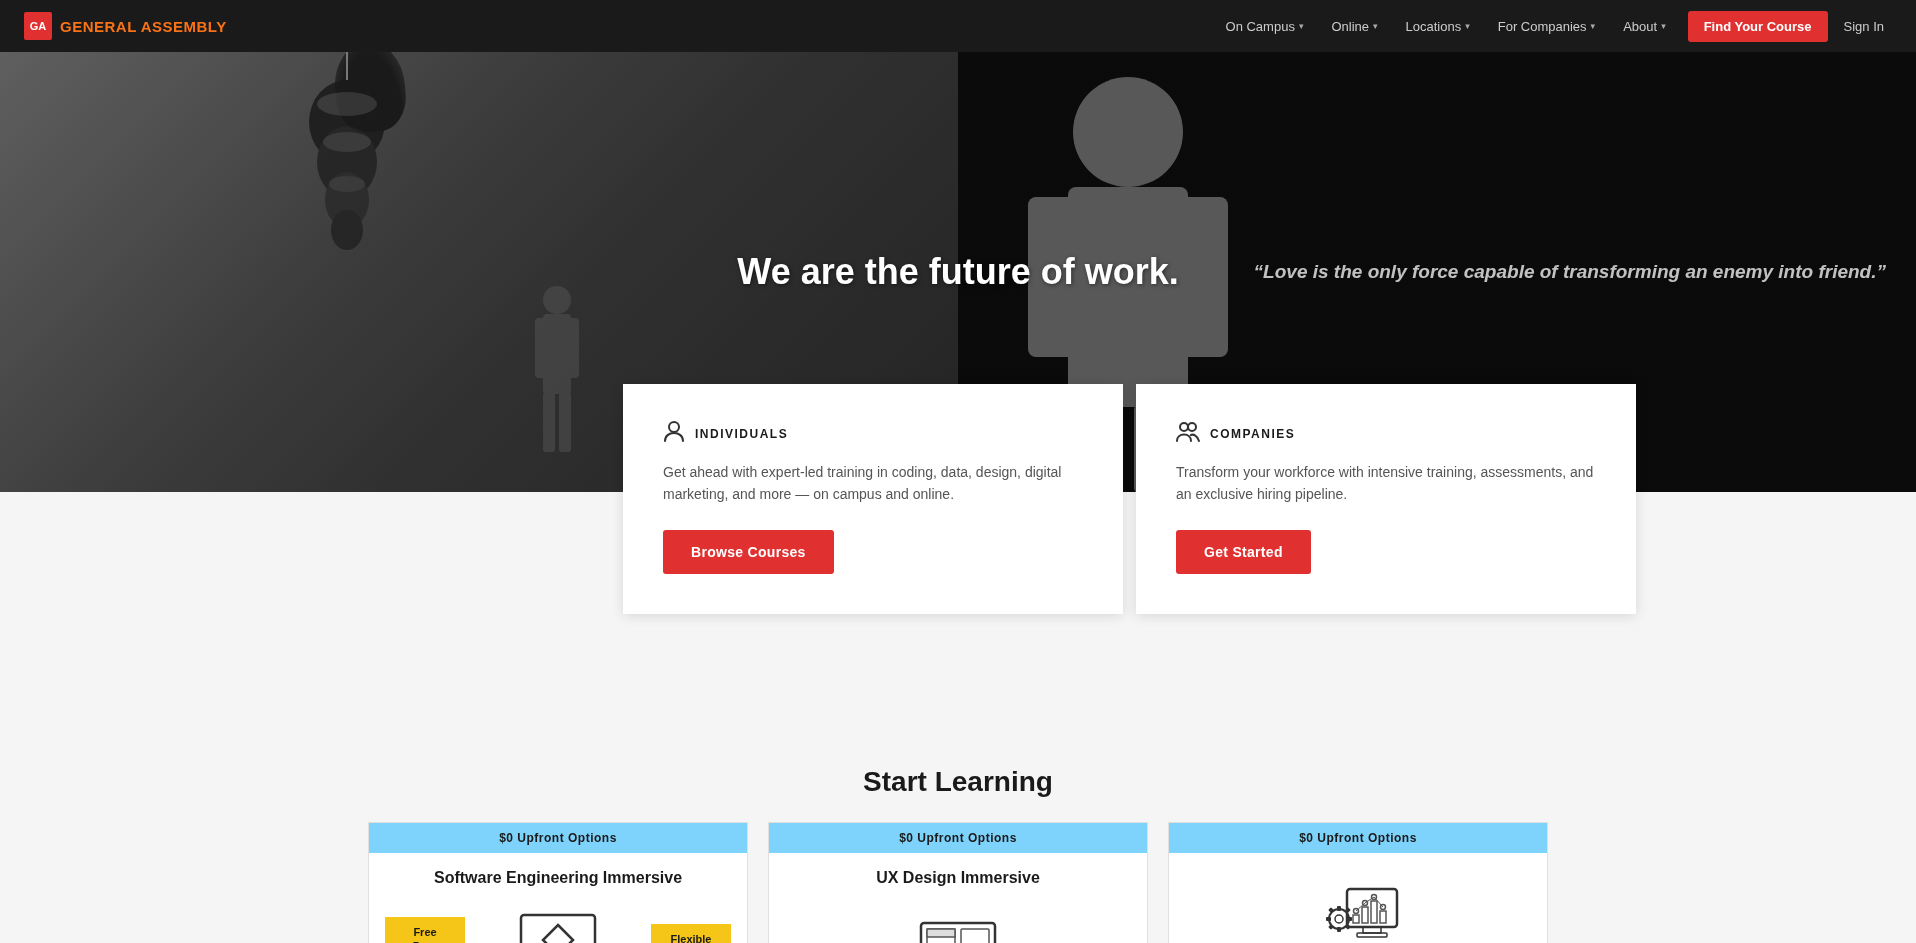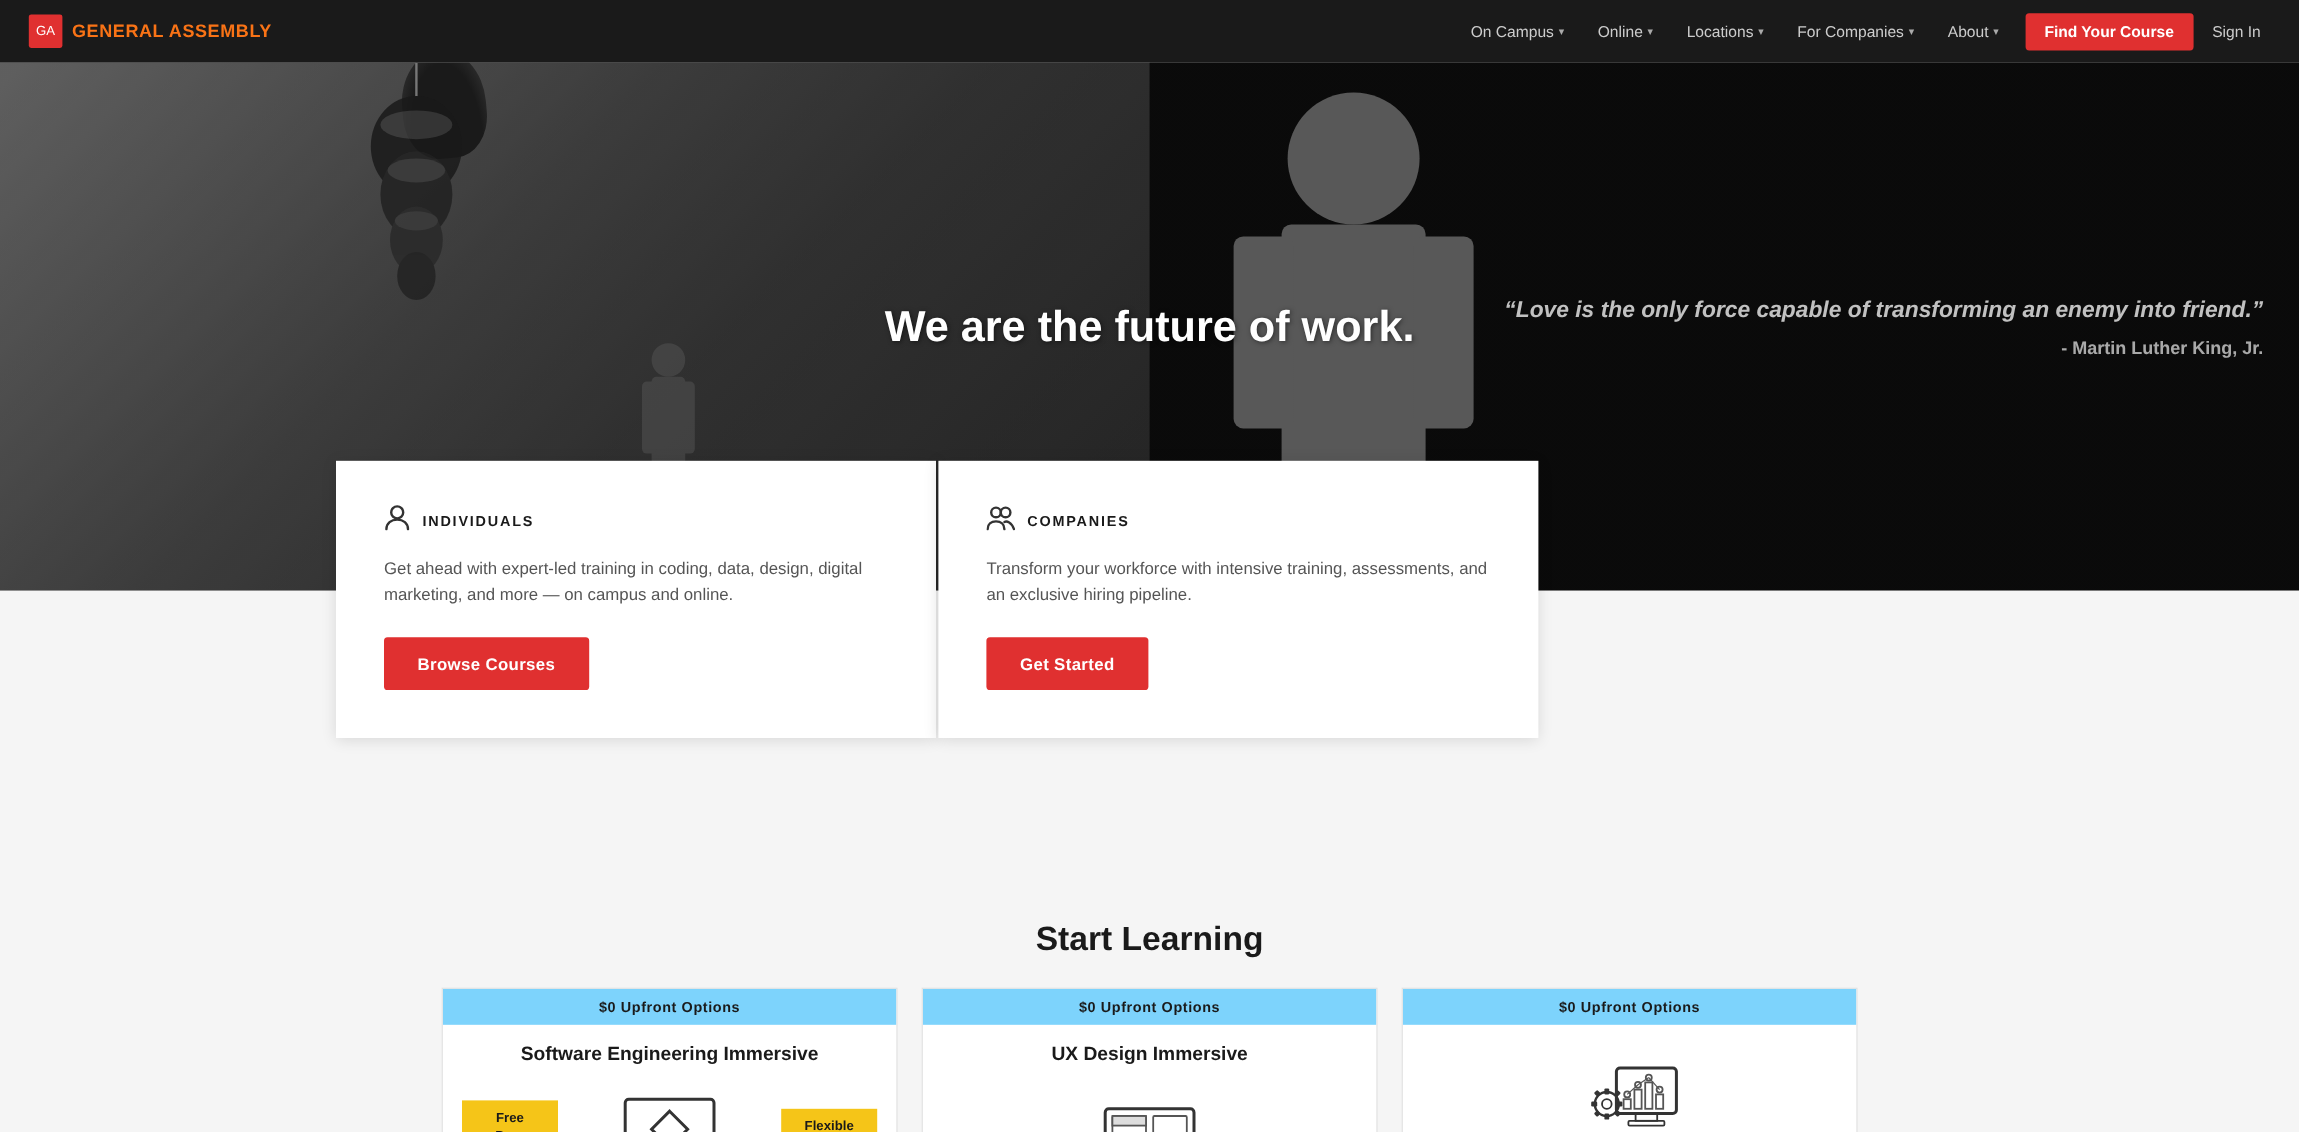--- a/index.html
+++ b/index.html
@@ -18,21 +18,21 @@
     .navbar-brand {
       display: flex;
       align-items: center;
       gap: 8px;
       text-decoration: none;
       margin-right: auto;
     }
     .ga-logo-box {
       background: #e03030;
       color: #fff;
-      font-weight: 400;
+      font-weight: 700;
       font-size: 11px;
       width: 28px;
       height: 28px;
       display: flex;
       align-items: center;
       justify-content: center;
       border-radius: 2px;
     }
     .ga-logo-text {
       color: #f97316;
@@ -131,22 +131,22 @@
       font-weight: 700;
       text-align: center;
       white-space: nowrap;
       z-index: 5;
       text-shadow: 1px 1px 4px rgba(0,0,0,0.5);
     }
 
     
     .cards-row {
       display: flex;
-      justify-content: flex-start;
-      gap: 0;
+      justify-content: flex-end;
+      gap: 11px;
       position: relative;
       z-index: 5;
       margin-top: -120px;
       padding: 12px 280px;
     }
     .card {
       background: #fff;
       padding: 36px 40px 40px;
       flex: 1;
       max-width: 500px;
@@ -364,21 +364,20 @@
       <svg style="position:absolute;left:40px;top:0;height:100%;width:260px;opacity:0.4" viewBox="0 0 260 440">
         <circle cx="130" cy="80" r="55" fill="#ccc"></circle>
         <rect x="70" y="135" width="120" height="220" rx="8" fill="#ccc"></rect>
         <rect x="30" y="145" width="50" height="160" rx="8" fill="#ccc"></rect>
         <rect x="180" y="145" width="50" height="160" rx="8" fill="#ccc"></rect>
         <rect x="80" y="352" width="44" height="90" rx="6" fill="#ccc"></rect>
         <rect x="136" y="352" width="44" height="90" rx="6" fill="#ccc"></rect>
       </svg>
       <div style="position:absolute;right:30px;top:50%;transform:translateY(-50%);text-align:right;font-weight:bold;">
         <span style="color:rgba(255,255,255,0.75);font-size:19px;font-style:italic;line-height:1.5;display:block;">“Love is the only force capable of transforming an enemy into friend.”</span>
-        <span style="color:rgba(255,255,255,0.65);font-size:15px;display:block;margin-top:8px;">- Martin Luther King, Jr.</span>
       </div>
     </div>
   </div>
   <h1 class="hero-headline">We are the future of work.</h1>
 </section>
 
 <div class="cards-row">
 
   <div class="card">
     <div class="card-header">

